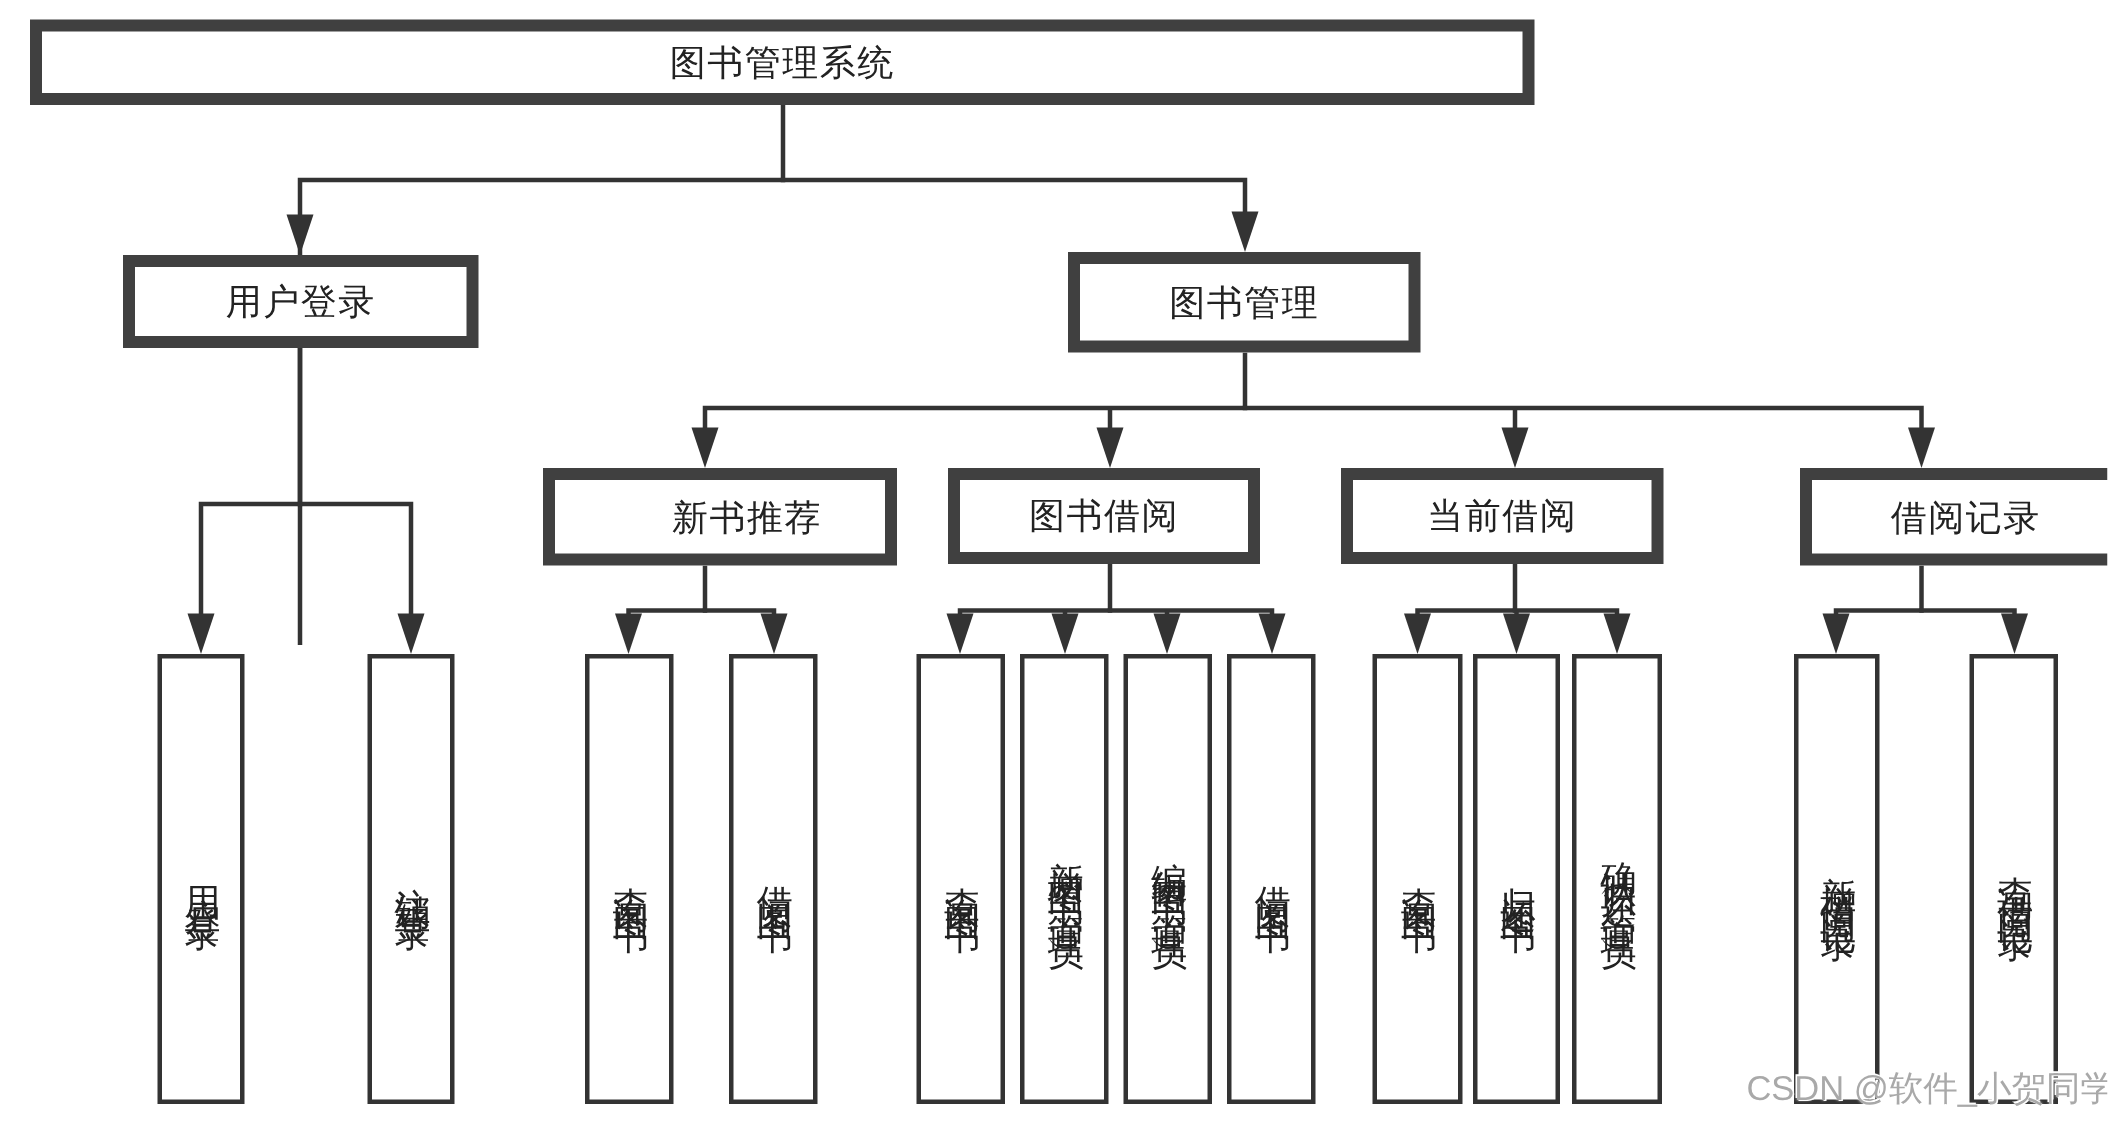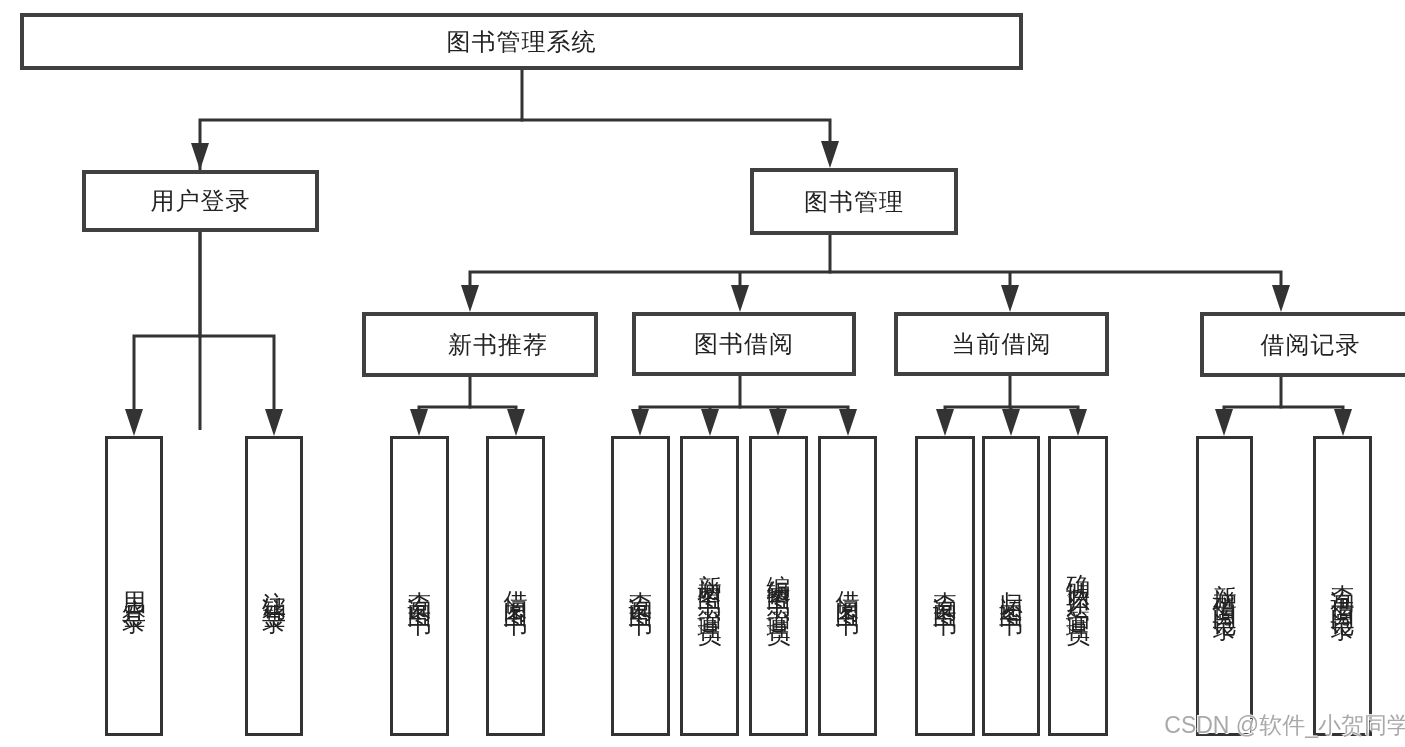--- a/index.html
+++ b/index.html
@@ -18,21 +18,21 @@
   .wires {
     position: absolute;
     left: 0;
     top: 0;
     z-index: 0;
   }
   .box {
     position: absolute;
     box-sizing: border-box;
     background: #ffffff;
-    border: 4px solid #404040;
+    border: 8px solid #404040;
     display: flex;
     align-items: center;
     justify-content: center;
     color: #222222;
     font-size: 24px;
     letter-spacing: 1px;
     z-index: 1;
     white-space: nowrap;
   }
   .leaf {
@@ -124,24 +124,24 @@
       <polygon points="1002,409 1020,409 1011,436"></polygon>
       <polygon points="1069,409 1087,409 1078,436"></polygon>
       <polygon points="1215,409 1233,409 1224,436"></polygon>
       <polygon points="1334,409 1352,409 1343,436"></polygon>
     </g>
   </svg>
 
   <div class="box" style="left:20px; top:13px; width:1003px; height:57px;">图书管理系统</div>
 
   <div class="box" style="left:82px; top:170px; width:237px; height:62px;">用户登录</div>
-  <div class="box" style="left:712px; top:168px; width:208px; height:67px;margin-left:38px;">图书管理</div>
+  <div class="box" style="left:712px; top:168px; width:235px; height:67px;">图书管理</div>
 
   <div class="box" style="left:362px; top:312px; width:236px; height:65px;padding-left:36px;">新书推荐</div>
-  <div class="box" style="left:632px; top:312px; width:224px; height:64px;">图书借阅</div>
+  <div class="box" style="left:632px; top:312px; width:208px; height:64px;">图书借阅</div>
   <div class="box" style="left:894px; top:312px; width:215px; height:64px;">当前借阅</div>
   <div class="box" style="left:1172px; top:312px; width:221px; height:65px;margin-left:28px;">借阅记录</div>
 
   <div class="leaf" style="left:105px; width:58px;">
     <span class="vtext">用户登录</span>
   </div>
   <div class="leaf" style="left:245px; width:58px;">
     <span class="vtext">注销登录</span>
   </div>
 

